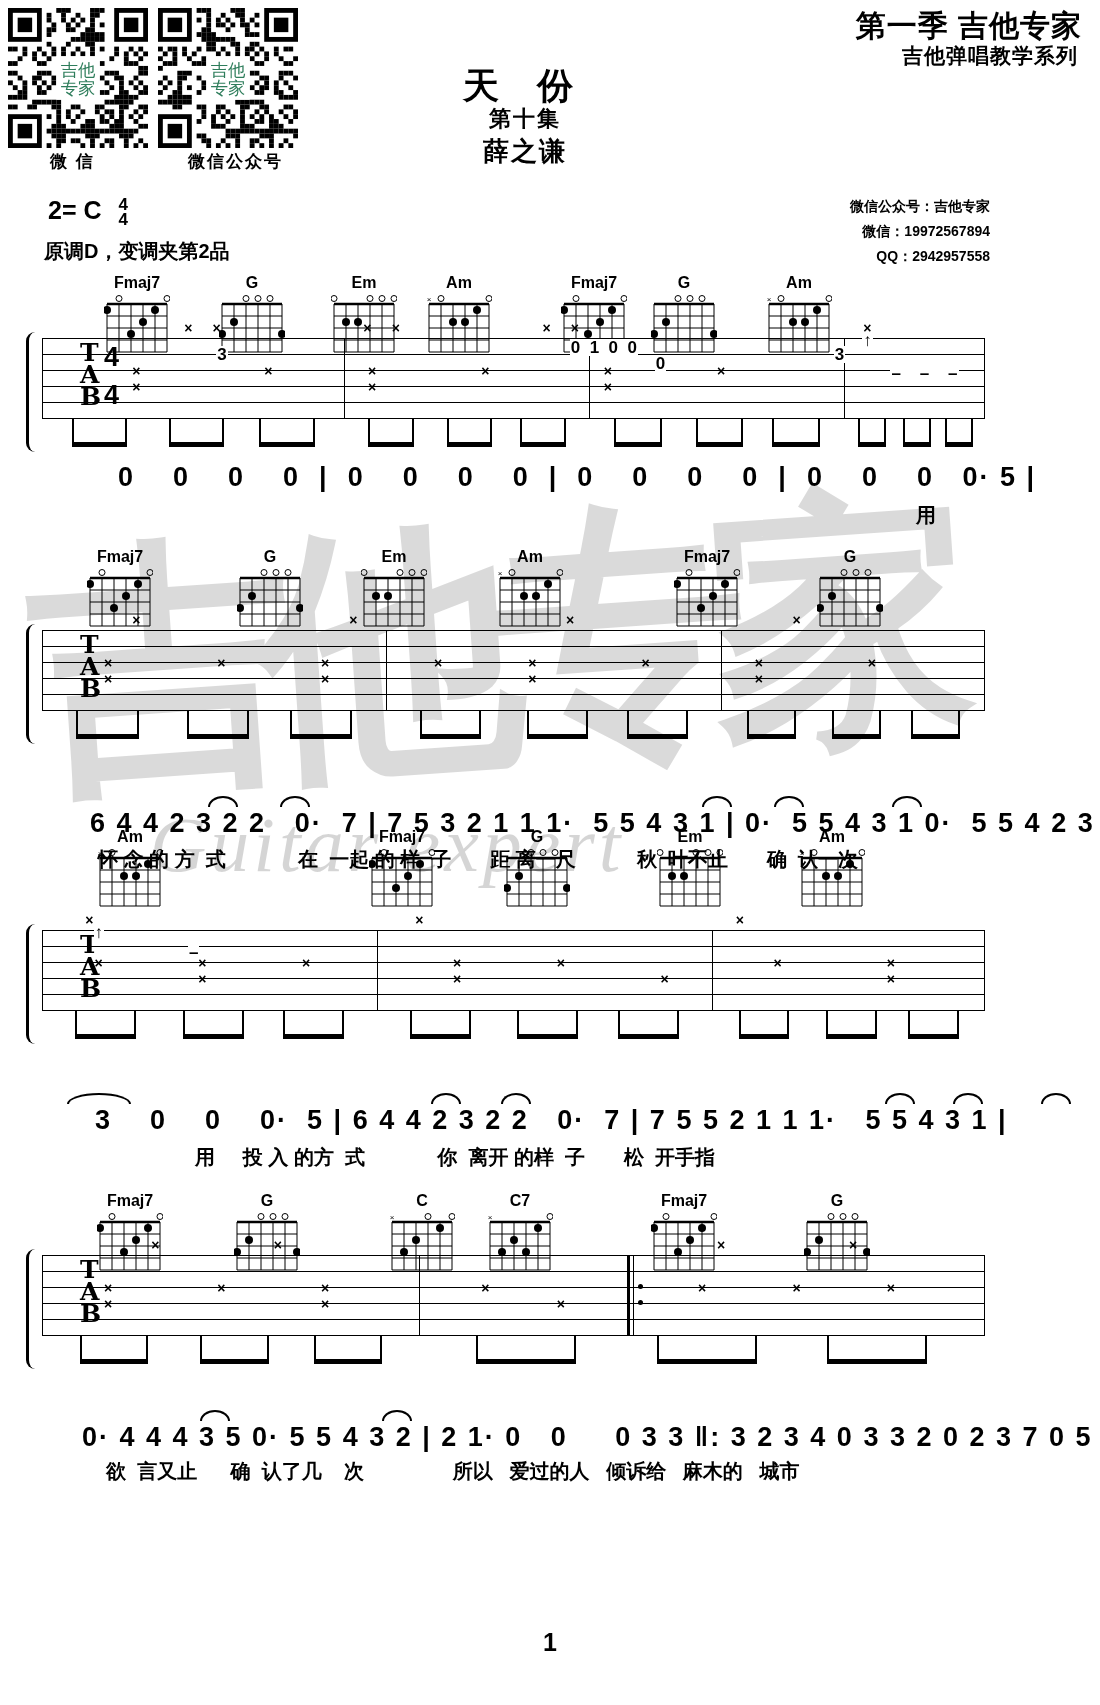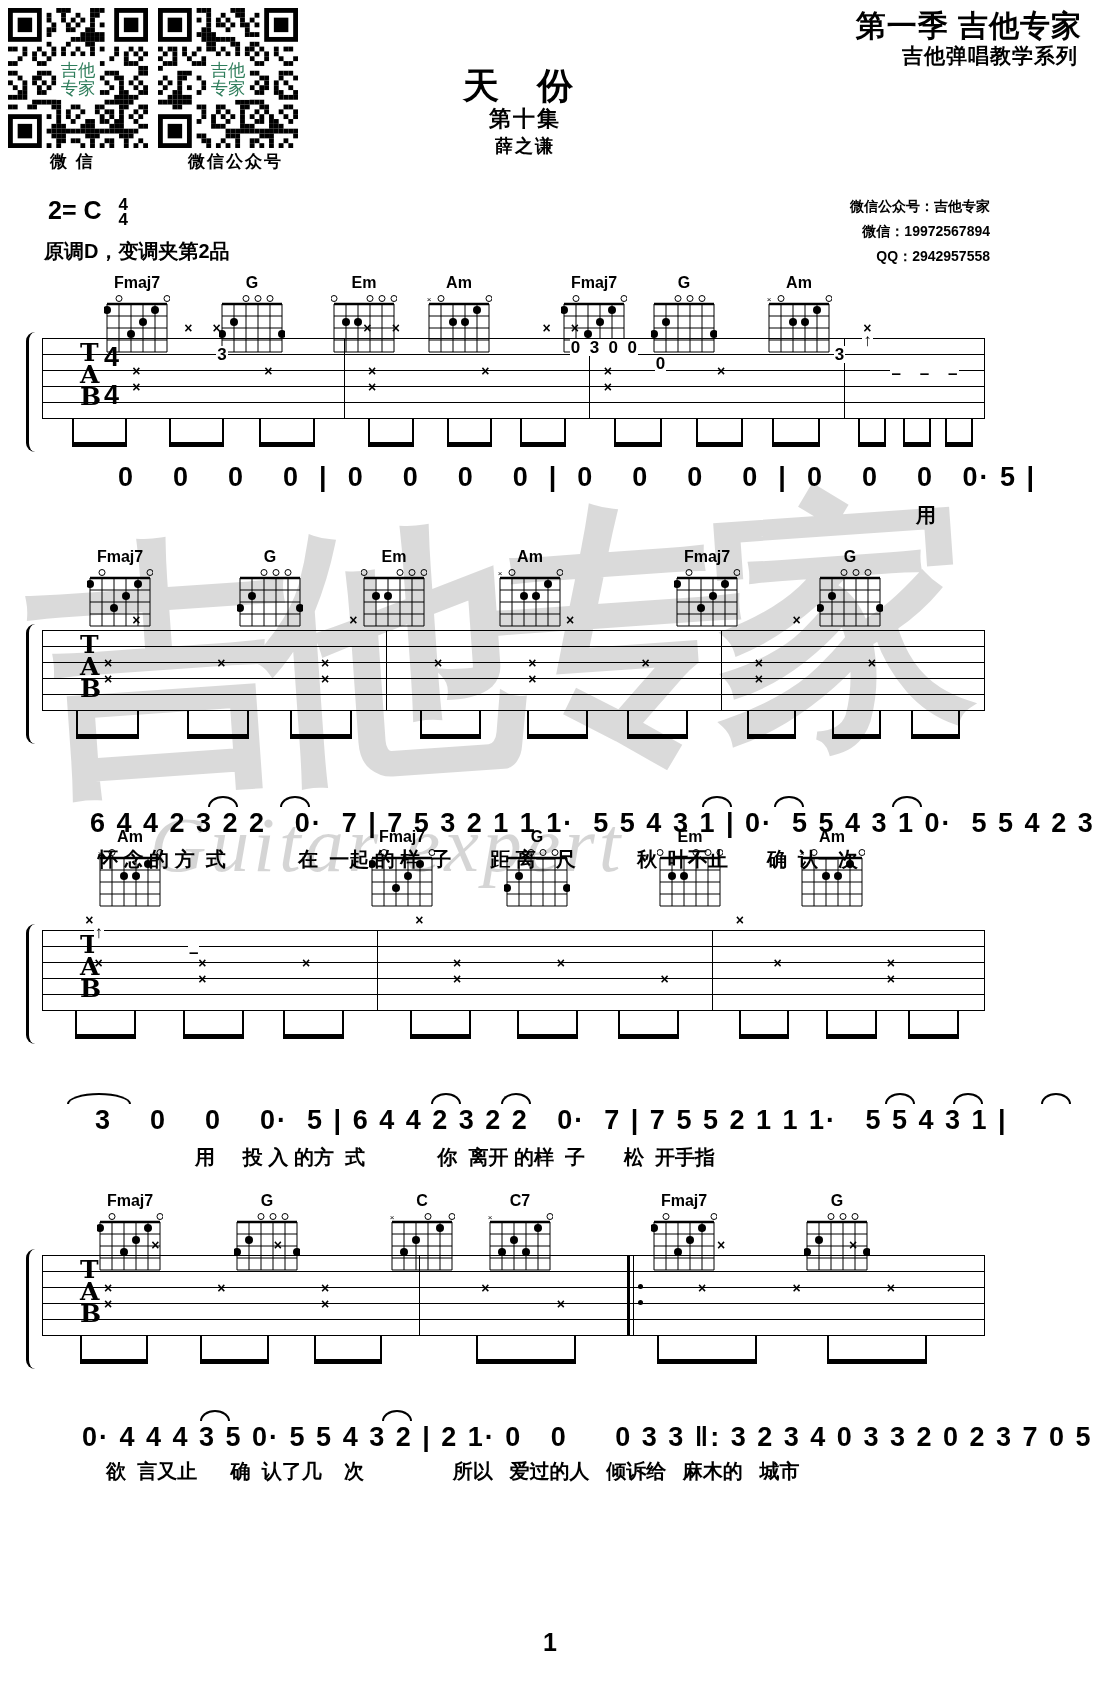--- a/index.html
+++ b/index.html
@@ -16,21 +16,21 @@
          letter-spacing:4px;white-space:nowrap;z-index:1;}
   
   .qr-label{position:absolute;font-size:17px;font-weight:600;letter-spacing:2px;}
   .promo{position:absolute;left:310px;top:20px;width:430px;text-align:center;
          font-size:17px;font-weight:600;}
   .song-title{position:absolute;left:380px;top:62px;width:290px;text-align:center;
               font-size:36px;font-weight:700;letter-spacing:14px;}
   .episode{position:absolute;left:380px;top:104px;width:290px;text-align:center;
            font-size:22px;font-weight:700;letter-spacing:2px;}
   .artist{position:absolute;left:380px;top:134px;width:290px;text-align:center;
-          font-size:18px;font-weight:700;letter-spacing:2px;}
+          font-size:26px;font-weight:700;letter-spacing:2px;}
   .series{position:absolute;right:18px;top:6px;font-size:30px;font-weight:900;letter-spacing:1px;}
   .series-sub{position:absolute;right:22px;top:42px;font-size:21px;font-weight:700;letter-spacing:1px;}
   .keyline{position:absolute;left:48px;top:196px;font-size:25px;font-weight:700;}
   .timesig{display:inline-block;vertical-align:middle;margin-left:10px;text-align:center;
            font-size:17px;font-weight:700;line-height:15px;}
   .tuning{position:absolute;left:44px;top:238px;font-size:20px;font-weight:700;}
   .contact{position:absolute;right:110px;top:194px;text-align:right;font-size:14px;
            font-weight:700;line-height:25px;}
   
   .chord{position:absolute;width:70px;text-align:center;z-index:2;}
@@ -777,21 +777,21 @@
         <div class="xmark" style="left: 561.8px; top: 42px;">×</div>
         <div class="xmark" style="left: 674.96px; top: 26px;">×</div>
         <div class="xmark" style="left: 142.165px; top: -17.2px;">×</div>
         <div class="xmark" style="left: 170.455px; top: -17.2px;">×</div>
         <div class="xmark" style="left: 321.335px; top: -17.2px;">×</div>
         <div class="xmark" style="left: 349.625px; top: -17.2px;">×</div>
         <div class="xmark" style="left: 500.505px; top: -17.2px;">×</div>
         <div class="xmark" style="left: 528.795px; top: -17.2px;">×</div>
         <div class="xmark" style="left: 821.125px; top: -17.2px;">×</div>
         <div class="stext" style="left: 174.17px; top: 8px;">3</div>
-        <div class="stext" style="left: 527.795px; top: 0.8px;">0  3  0  0</div>
+        <div class="stext" style="left: 527.795px; top: 0.8px;">0  1  0  0</div>
         <div class="stext" style="left: 612.665px; top: 16.8px;">0</div>
         <div class="stext" style="left: 791.835px; top: 8px;">3</div>
         <div class="stext" style="left: 820.125px; top: -6.4px;">↑</div>
         <div class="stext" style="left: 848.415px; top: 27.2px;">–    –    –</div>
         <div class="beam" style="left: 30.176px; top: 80px; width: 51.2992px; height: 24px;"></div>
         <div class="beam" style="left: 126.739px; top: 80px; width: 51.2992px; height: 24px;"></div>
         <div class="beam" style="left: 217.267px; top: 80px; width: 51.2992px; height: 24px;"></div>
         <div class="beam" style="left: 326.278px; top: 80px; width: 41.6806px; height: 24px;"></div>
         <div class="beam" style="left: 404.736px; top: 80px; width: 41.6806px; height: 24px;"></div>
         <div class="beam" style="left: 478.29px; top: 80px; width: 41.6806px; height: 24px;"></div>

